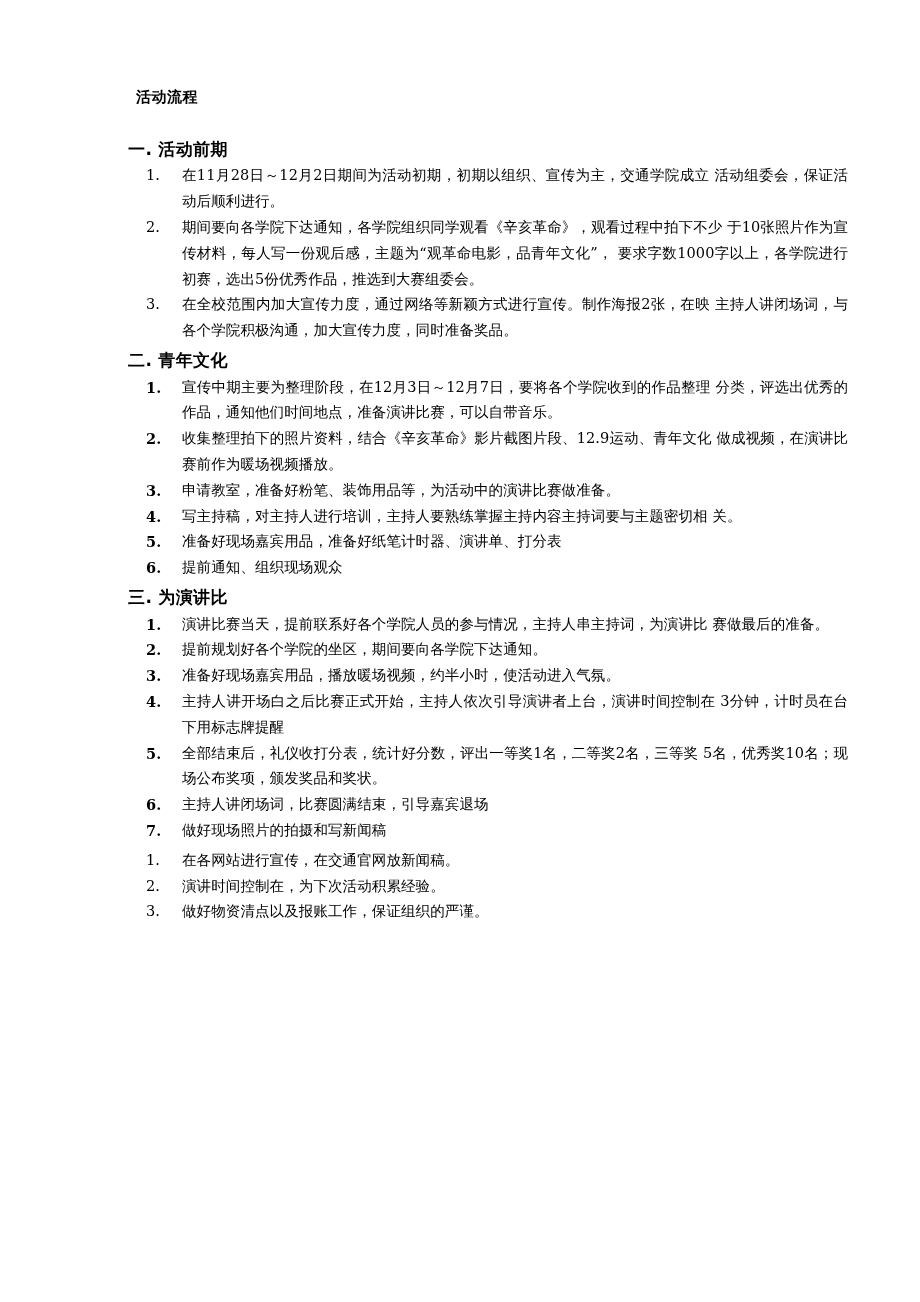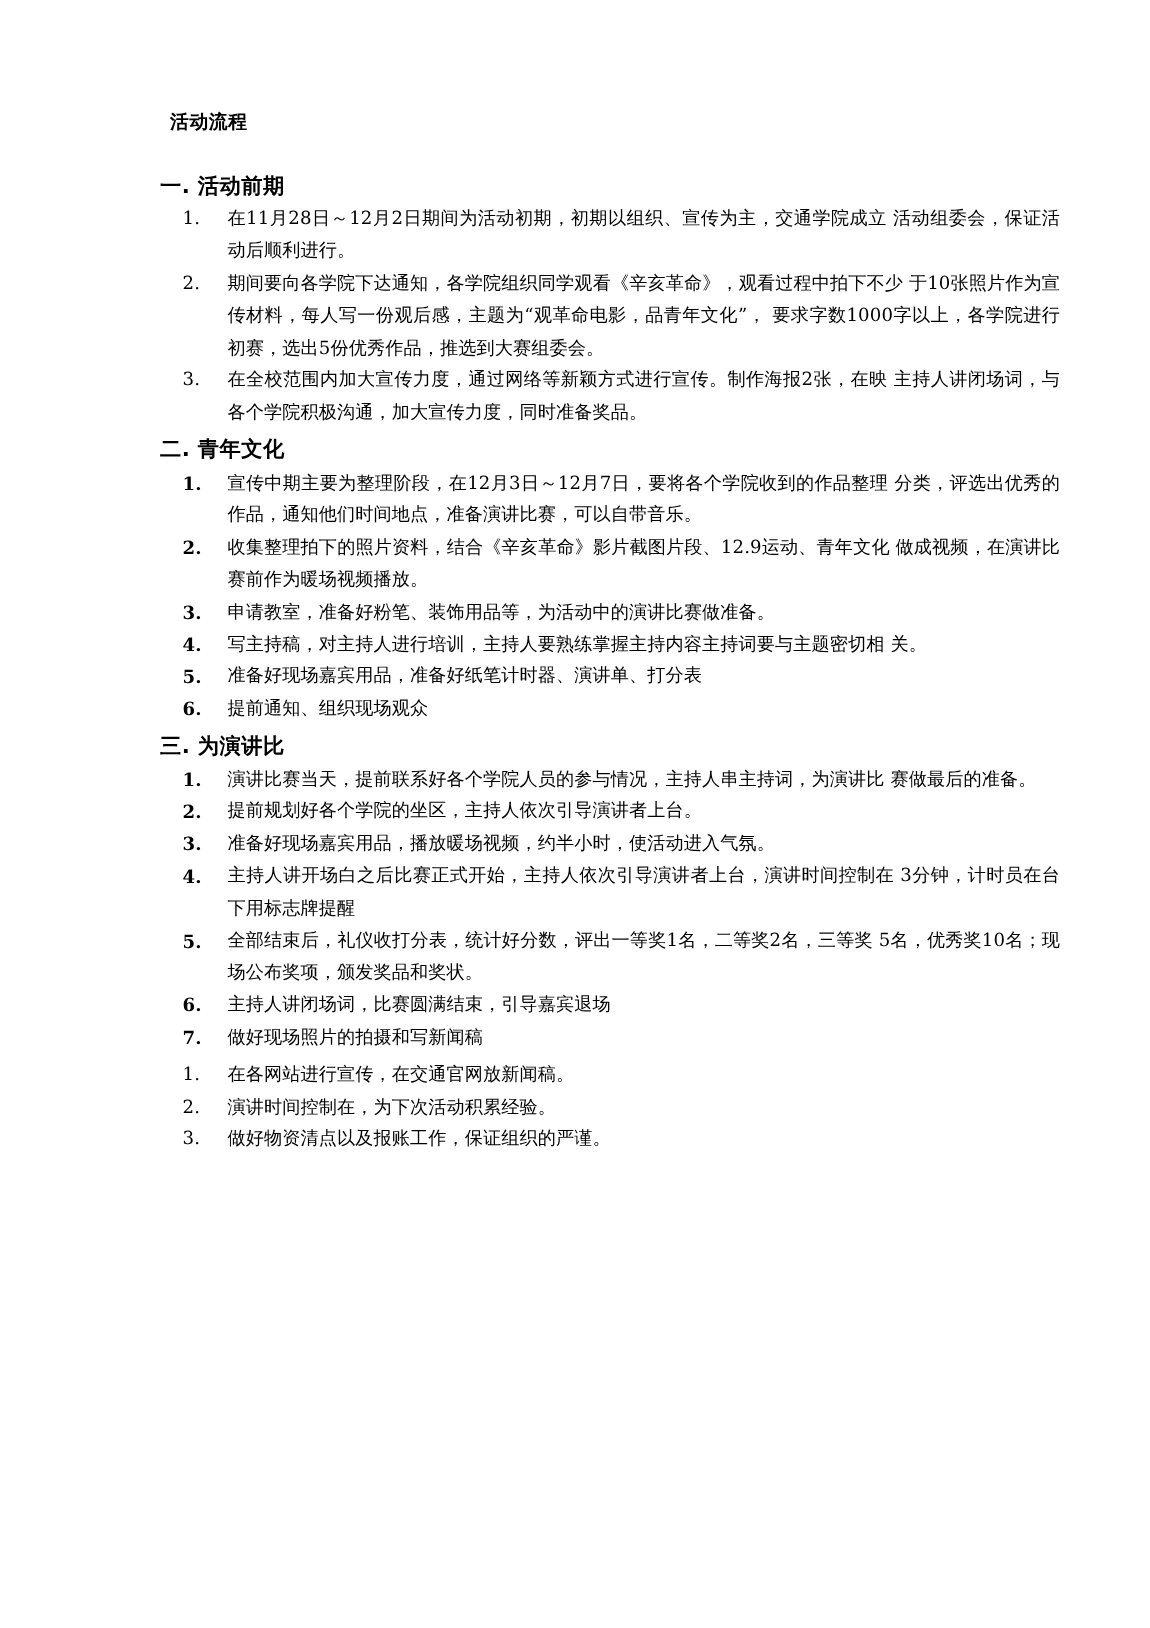--- a/index.html
+++ b/index.html
@@ -149,21 +149,21 @@
       </section>
       <section class="section">
         <h2 class="section-heading"><span class="sec-num">三.</span><span class="sec-label">为演讲比</span></h2>
         <ol class="steps bold-nums">
           <li>
             <span class="num">1.</span>
             <span class="step-text">演讲比赛当天，提前联系好各个学院人员的参与情况，主持人串主持词，为演讲比 赛做最后的准备。</span>
           </li>
           <li>
             <span class="num">2.</span>
-            <span class="step-text">提前规划好各个学院的坐区，主持人依次引导演讲者上台。</span>
+            <span class="step-text">提前规划好各个学院的坐区，期间要向各学院下达通知。</span>
           </li>
           <li>
             <span class="num">3.</span>
             <span class="step-text">准备好现场嘉宾用品，播放暖场视频，约半小时，使活动进入气氛。</span>
           </li>
           <li>
             <span class="num">4.</span>
             <span class="step-text">主持人讲开场白之后比赛正式开始，主持人依次引导演讲者上台，演讲时间控制在 3分钟，计时员在台下用标志牌提醒</span>
           </li>
           <li>

